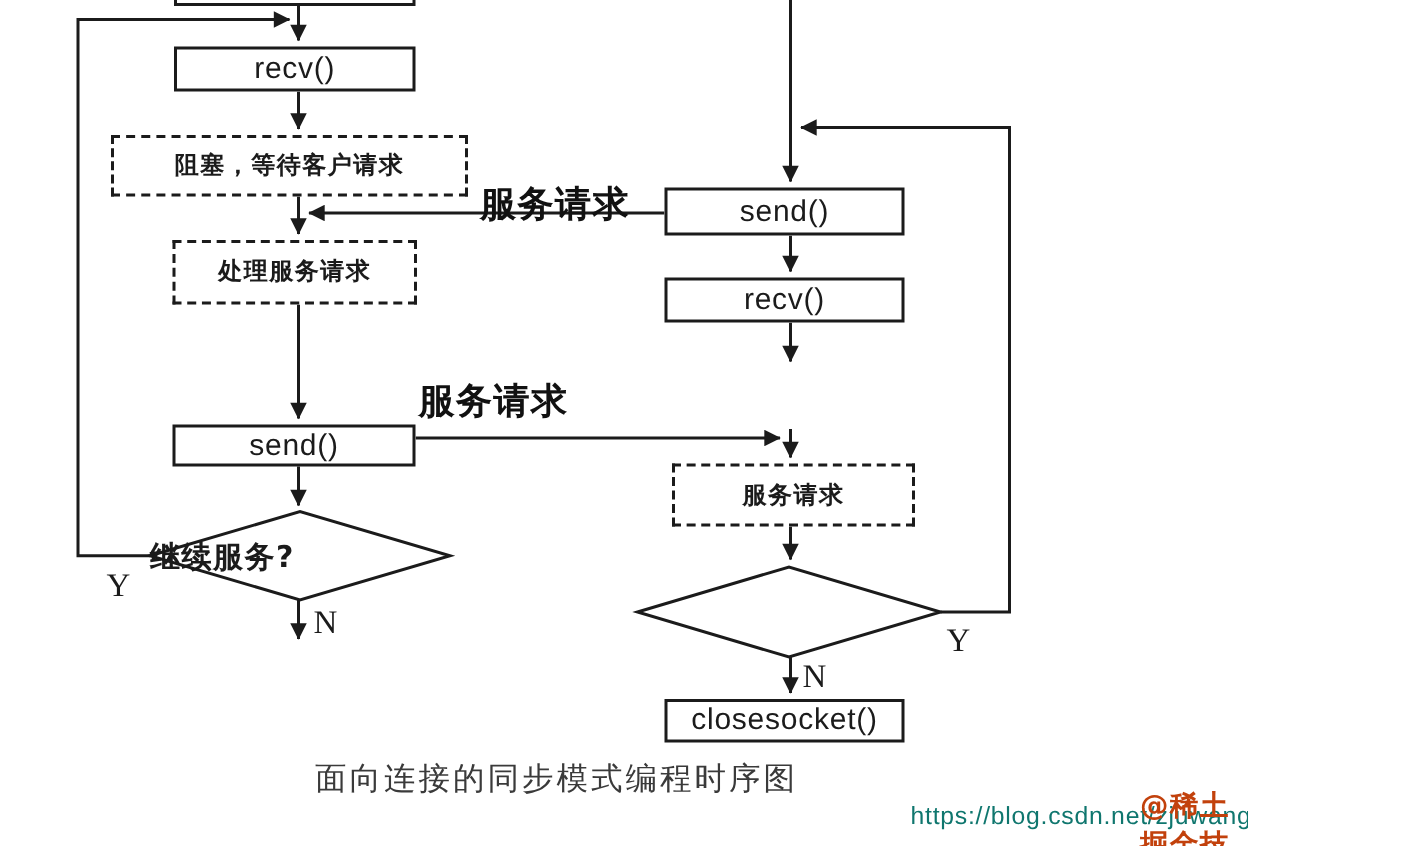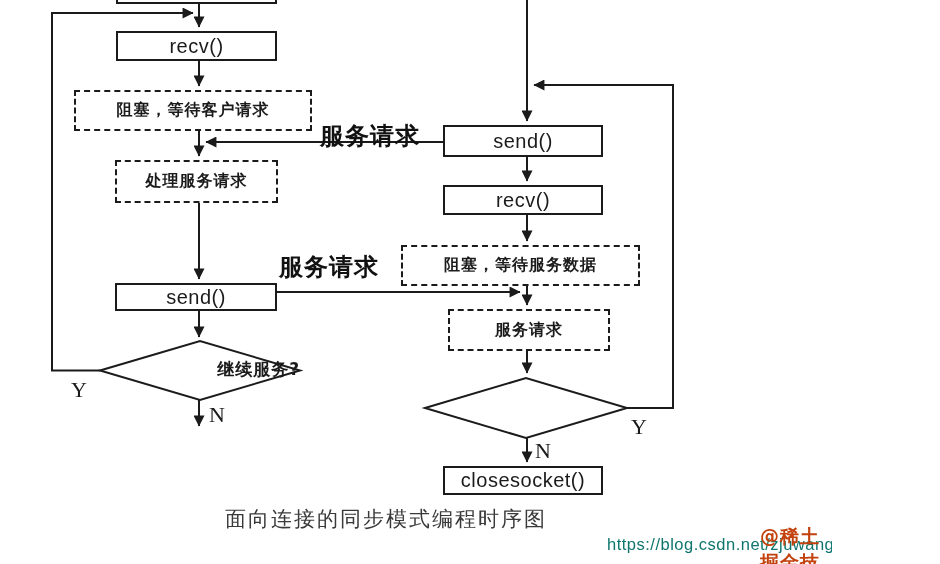--- a/index.html
+++ b/index.html
@@ -12,33 +12,33 @@
     position:absolute;box-sizing:border-box;display:flex;
     align-items:center;justify-content:center;background:#ffffff;
     white-space:nowrap;
   }
   .solid{border:2px solid #1b1b1b;font-size:20px;letter-spacing:0.5px;}
   .dashed{
     border:2.5px dashed #1b1b1b;font-weight:bold;font-size:16px;
     font-family:"DejaVu Sans","Liberation Sans",sans-serif;letter-spacing:1px;
   }
   .dlabel{
-    position:absolute;text-align:right;font-weight:bold;font-size:17px;
+    position:absolute;text-align:left;font-weight:bold;font-size:20px;
     font-family:"DejaVu Sans","Liberation Sans",sans-serif;letter-spacing:1px;
   }
   .yn{
     position:absolute;font-family:"Liberation Serif",serif;font-size:22px;
     color:#1b1b1b;
   }
   .edge-label{
     position:absolute;font-weight:bold;font-size:24px;letter-spacing:1px;
     font-family:"DejaVu Sans","Liberation Sans",sans-serif;color:#111;
   }
   .caption{
-    position:absolute;left:225px;top:505px;font-size:21px;color:#3a3a3a;
+    position:absolute;left:210px;top:505px;font-size:21px;color:#3a3a3a;
     letter-spacing:2px;font-family:"DejaVu Sans","Liberation Sans",sans-serif;
   }
   .wm-url{
     position:absolute;left:607px;top:535px;font-size:16.5px;color:#0f766e;
     font-family:Liberation Sans, sans-serif;letter-spacing:0.5px;
   }
   .wm-badge{
     position:absolute;left:760px;top:524px;font-size:19px;font-weight:bold;
     color:#c2410c;font-family:"DejaVu Sans","Liberation Sans",sans-serif;
     letter-spacing:1px;
@@ -102,23 +102,20 @@
 
 
   <div class="node solid" style="left:443px;top:125px;width:160px;height:32px;">
     <span>send()</span>
   </div>
 
   <div class="node solid" style="left:443px;top:185px;width:160px;height:30px;">
     <span>recv()</span>
   </div>
 
-  <div class="node dashed" style="left:401px;top:245px;width:239px;height:41px;">
-    <span>阻塞，等待服务数据</span>
-  </div>
 
   <div class="node dashed" style="left:448px;top:309px;width:162px;height:42px;">
     <span>服务请求</span>
   </div>
 
 
   <div class="node solid" style="left:443px;top:466px;width:160px;height:29px;text-align:right;">
     <span>closesocket()</span>
   </div>
 

